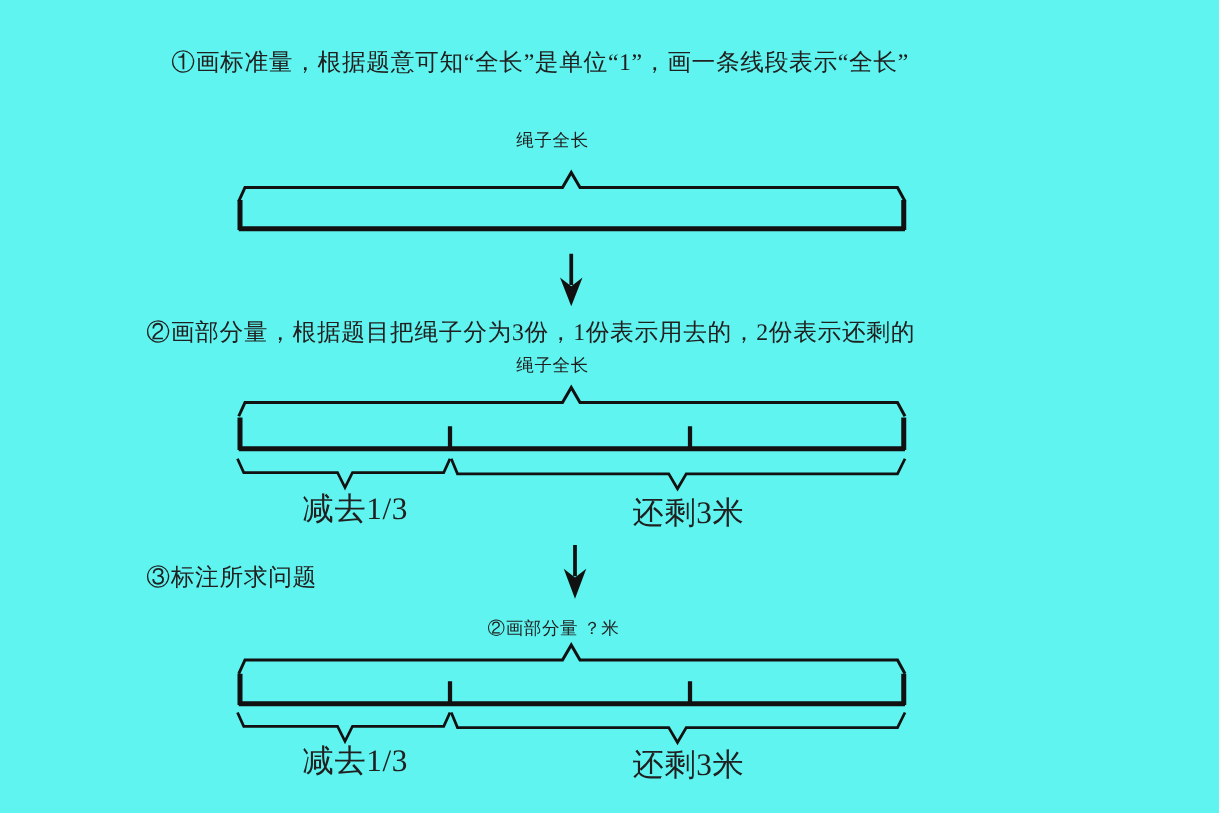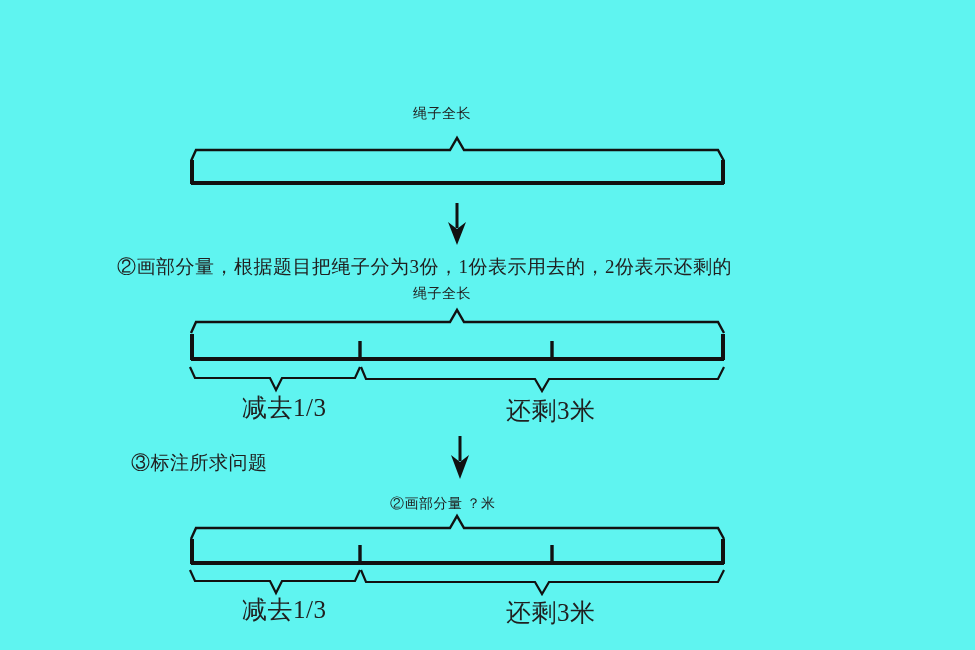--- a/index.html
+++ b/index.html
@@ -45,28 +45,29 @@
     width: 975px;
     height: 650px;
     pointer-events: none;
   }
 </style>
 </head>
 <body style="background: rgb(95, 244, 240);">
 
 <div id="stage">
 
+  <div class="txt step-head" style="left:137px; top:40px;">①画标准量，根据题意可知“全长”是单位“1”，画一条线段表示“全长”</div>
   <div class="txt diagram-title" style="left:413px; top:103px;">绳子全长</div>
 
   <div class="txt step-head" style="left:117px; top:256px;">②画部分量，根据题目把绳子分为3份，1份表示用去的，2份表示还剩的</div>
   <div class="txt diagram-title" style="left:413px; top:283px;">绳子全长</div>
   <div class="txt part-label" style="left:242px; top:397px;">减去1/3</div>
   <div class="txt part-label" style="left:506px; top:400px;">还剩3米</div>
 
-  <div class="txt step-head" style="left:131px; top:452px;">③标注所求问题</div>
+  <div class="txt step-head" style="left:117px; top:452px;">③标注所求问题</div>
   <div class="txt diagram-title" style="left:390px; top:493px;">②画部分量 ？米</div>
   <div class="txt part-label" style="left:242px; top:599px;">减去1/3</div>
   <div class="txt part-label" style="left:506px; top:602px;">还剩3米</div>
 
   <svg class="svg-layer" viewBox="0 0 975 650">
 
     <g>
 
       <path d="M 191,161 L 196,150 L 450,150 L 457,138 L 464,150 L 718,150 L 724,161" fill="none" stroke="#111111" stroke-width="2.4" stroke-linejoin="miter" stroke-linecap="butt"></path>
 

